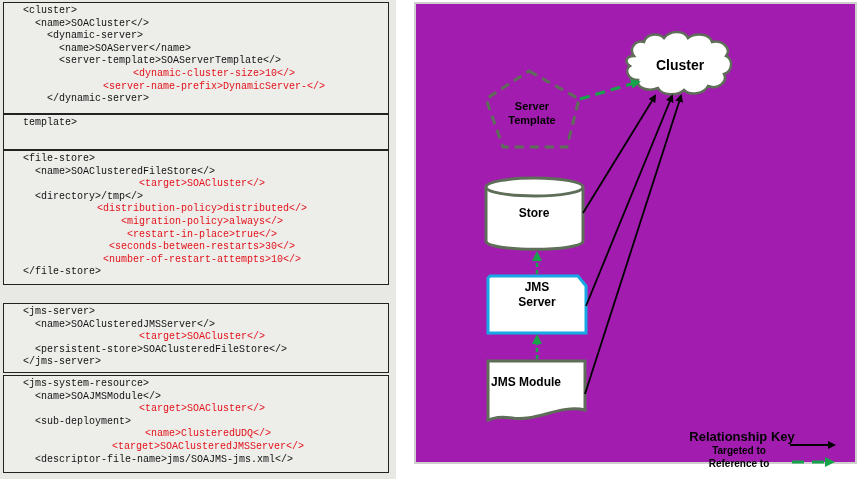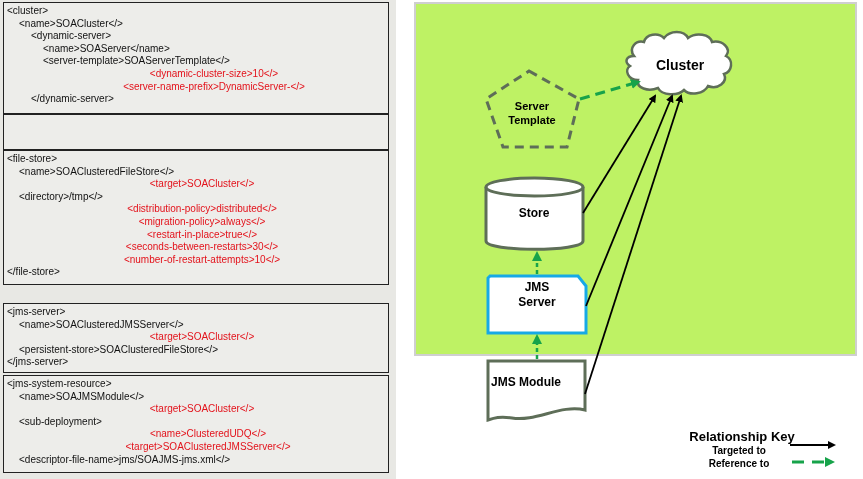--- a/index.html
+++ b/index.html
@@ -1,33 +1,33 @@
 <!DOCTYPE html>
 <html><head>
 <meta charset="utf-8">
 <style>
   html, body { margin: 0; padding: 0; }
   body { width: 863px; height: 479px; background: #ffffff; position: relative; overflow: hidden;
          font-family: "Liberation Sans", sans-serif; }
   .left-panel { position: absolute; left: 0; top: 0; width: 396px; height: 479px; background: #e8e8e4; }
   .code-box { position: absolute; left: 3px; width: 386px; background: #ededea; border: 1.5px solid #222;
-              font-family: Liberation Sans, sans-serif; font-size: 10px; line-height: 12.6px;
-              padding: 2px 3px; box-sizing: border-box; color: #111; white-space: pre-wrap; }
+              font-family: Liberation Mono, monospace; font-size: 10px; line-height: 12.6px;
+              padding: 2px 19px; box-sizing: border-box; color: #111; white-space: pre-wrap; }
   .code-line { display: block; }
   .code-line.red { color: #e3121b; text-align: center; }
-  .right-panel { position: absolute; left: 414px; top: 2px; width: 443px; height: 354px; border: 2px solid #cfcfcf;
-                 box-sizing: border-box; background: #bef264; }
+  .right-panel { position: absolute; left: 414px; top: 2px; width: 443px; height: 462px; border: 2px solid #cfcfcf;
+                 box-sizing: border-box; background: #a21caf; }
   svg text { font-family: "Liberation Sans", "DejaVu Sans", sans-serif; font-weight: bold; }
 </style>
 </head>
 <body>
 
 <div class="left-panel">
   <div class="code-box" style="top:2px;height:112px;"><span class="code-line" style="padding-left: 0px;">&lt;cluster&gt;</span><span class="code-line" style="padding-left: 12px;">&lt;name&gt;SOACluster&lt;/&gt;</span><span class="code-line" style="padding-left: 24px;">&lt;dynamic-server&gt;</span><span class="code-line" style="padding-left: 36px;">&lt;name&gt;SOAServer&lt;/name&gt;</span><span class="code-line" style="padding-left: 36px;">&lt;server-template&gt;SOAServerTemplate&lt;/&gt;</span><span class="code-line red" style="padding-left: 36px;">&lt;dynamic-cluster-size&gt;10&lt;/&gt;</span><span class="code-line red" style="padding-left: 36px;">&lt;server-name-prefix&gt;DynamicServer-&lt;/&gt;</span><span class="code-line" style="padding-left: 24px;">&lt;/dynamic-server&gt;</span></div>
-  <div class="code-box" style="top:114px;height:36px;"></div>
+  <div class="code-box" style="top:114px;height:36px;"><span class="code-line" style="padding-left: 0px;">template&gt;</span></div>
   <div class="code-box" style="top:150px;height:135px;"><span class="code-line" style="padding-left: 0px;">&lt;file-store&gt;</span><span class="code-line" style="padding-left: 12px;">&lt;name&gt;SOAClusteredFileStore&lt;/&gt;</span><span class="code-line red" style="padding-left: 12px;">&lt;target&gt;SOACluster&lt;/&gt;</span><span class="code-line" style="padding-left: 12px;">&lt;directory&gt;/tmp&lt;/&gt;</span><span class="code-line red" style="padding-left: 12px;">&lt;distribution-policy&gt;distributed&lt;/&gt;</span><span class="code-line red" style="padding-left: 12px;">&lt;migration-policy&gt;always&lt;/&gt;</span><span class="code-line red" style="padding-left: 12px;">&lt;restart-in-place&gt;true&lt;/&gt;</span><span class="code-line red" style="padding-left: 12px;">&lt;seconds-between-restarts&gt;30&lt;/&gt;</span><span class="code-line red" style="padding-left: 12px;">&lt;number-of-restart-attempts&gt;10&lt;/&gt;</span><span class="code-line" style="padding-left: 0px;">&lt;/file-store&gt;</span></div>
   <div class="code-box" style="top:303px;height:70px;"><span class="code-line" style="padding-left: 0px;">&lt;jms-server&gt;</span><span class="code-line" style="padding-left: 12px;">&lt;name&gt;SOAClusteredJMSServer&lt;/&gt;</span><span class="code-line red" style="padding-left: 12px;">&lt;target&gt;SOACluster&lt;/&gt;</span><span class="code-line" style="padding-left: 12px;">&lt;persistent-store&gt;SOAClusteredFileStore&lt;/&gt;</span><span class="code-line" style="padding-left: 0px;">&lt;/jms-server&gt;</span></div>
   <div class="code-box" style="top:375px;height:98px;"><span class="code-line" style="padding-left: 0px;">&lt;jms-system-resource&gt;</span><span class="code-line" style="padding-left: 12px;">&lt;name&gt;SOAJMSModule&lt;/&gt;</span><span class="code-line red" style="padding-left: 12px;">&lt;target&gt;SOACluster&lt;/&gt;</span><span class="code-line" style="padding-left: 12px;">&lt;sub-deployment&gt;</span><span class="code-line red" style="padding-left: 24px;">&lt;name&gt;ClusteredUDQ&lt;/&gt;</span><span class="code-line red" style="padding-left: 24px;">&lt;target&gt;SOAClusteredJMSServer&lt;/&gt;</span><span class="code-line" style="padding-left: 12px;">&lt;descriptor-file-name&gt;jms/SOAJMS-jms.xml&lt;/&gt;</span></div>
 </div>
 
 <div class="right-panel">
   <svg width="439" height="470" viewBox="0 0 439 470">
     <defs>
       <marker id="arrBlack" markerWidth="8" markerHeight="8" refX="6" refY="4" orient="auto" markerUnits="userSpaceOnUse">
         <path d="M0,0 L8,4 L0,8 z" fill="#000"></path>

